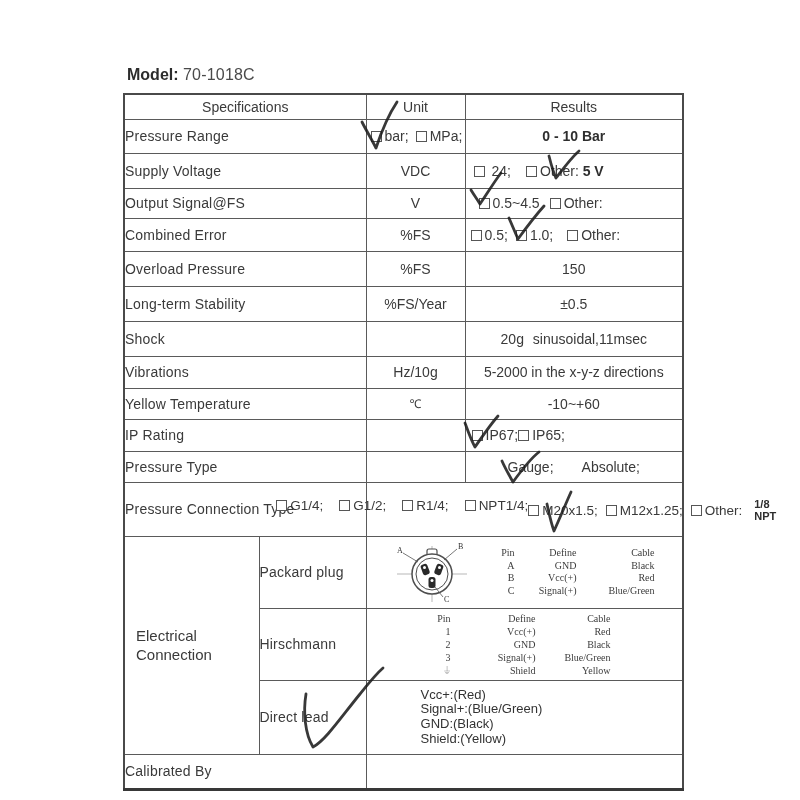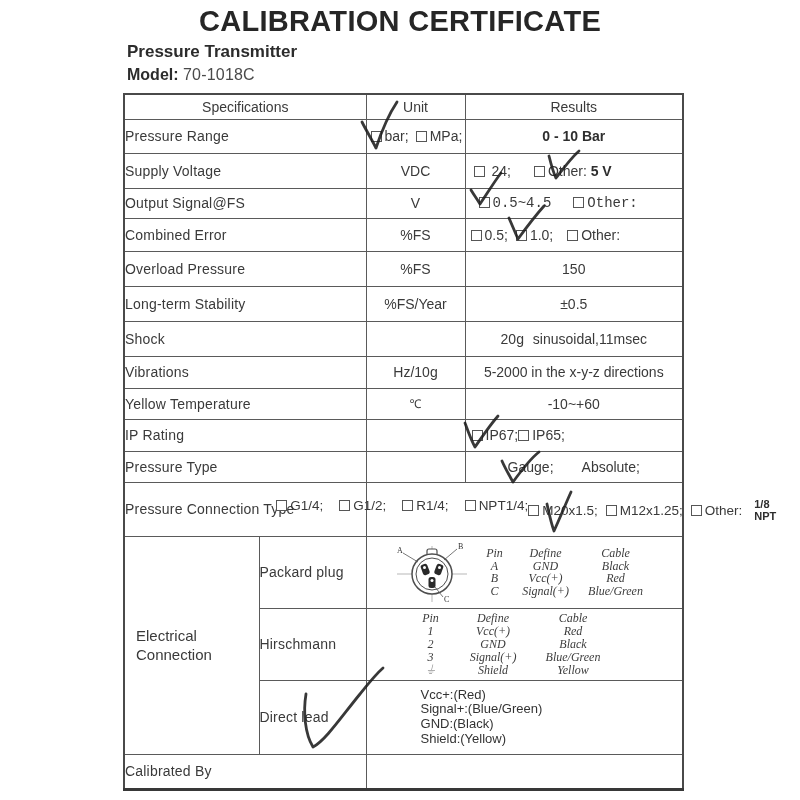--- a/index.html
+++ b/index.html
@@ -20,47 +20,45 @@
   td.hdr{text-align:center;font-size:15px;}
   .b{font-weight:700;color:#2e2e2e;}
   .big{font-size:11px;}
   .small{font-size:13.5px;}
   .ws{word-spacing:5px;}
 
   .cb{display:inline-block;width:9px;height:9px;border:1.5px solid #565656;
       margin-right:3px;vertical-align:-1px;background:#fff;}
   .opt{white-space:nowrap;}
   .rowflex{display:flex;align-items:flex-end;padding-left:8px;}
-  .g35{gap:23px;} .g10{gap:22px;padding-left:13px;font-family:Liberation Mono, monospace;} .g2{gap:8px;padding-left:5px;}
+  .g35{gap:15px;} .g10{gap:10px;padding-left:13px;} .g2{gap:8px;padding-left:5px;}
   .g34{padding-left:6px;} .gtype{justify-content:center;gap:28px;padding-left:0;}
   .pct{display:flex;flex-direction:row;justify-content:center;height:100%;
        font-size:13.5px;padding:2px 0 0 4px;}
   .pct .l1{display:flex;gap:16px;margin-bottom:5px;}
   .pct .l2{display:flex;gap:8px;align-items:center;}
   .elabel{padding-left:11px;font-size:15px;line-height:1.3;width:95px;}
   .plug{padding-left:9px;font-size:16px;letter-spacing:.2px;}
   .packflex{display:flex;align-items:center;height:100%;}
   .mini{display:grid;font-family:"Liberation Serif","DejaVu Serif",serif;
-        font-size:12px;line-height:12.5px;color:#3c3c3c;text-align:center;font-style:italic;}
+        font-size:10px;line-height:12.5px;color:#3c3c3c;text-align:right;}
   .mini.pk{grid-template-columns:40px 62px 78px;margin-left:2px;}
   .mini.hs{grid-template-columns:40px 85px 75px;margin-left:44px;line-height:13px;}
   .gnd{opacity:.55;font-family:"DejaVu Sans",sans-serif;}
   .direct-lines{padding-left:54px;font-size:13px;line-height:14.6px;color:#333;}
   .marks{position:absolute;left:0;top:0;width:800px;height:800px;pointer-events:none;}
   .marks path{fill:none;stroke:#1d1d1d;stroke-width:2.8;stroke-linecap:round;
               stroke-linejoin:round;opacity:.88;}
   svg.conn{margin-left:24px;flex:0 0 auto;}
 </style>
 </head>
 <body>
 
 <div class="page">
 
-  <div class="title">CALIBRATION CERTIFICATE</div>
-  <div class="subtitle">Pressure Transmitter</div>
   <div class="model">
     <span class="lbl">Model:</span>
     <span class="val">70-1018C</span>
   </div>
 
   <table class="cert">
     <colgroup>
         <col style="width:135px">
         <col style="width:107px">
         <col style="width:99px">

